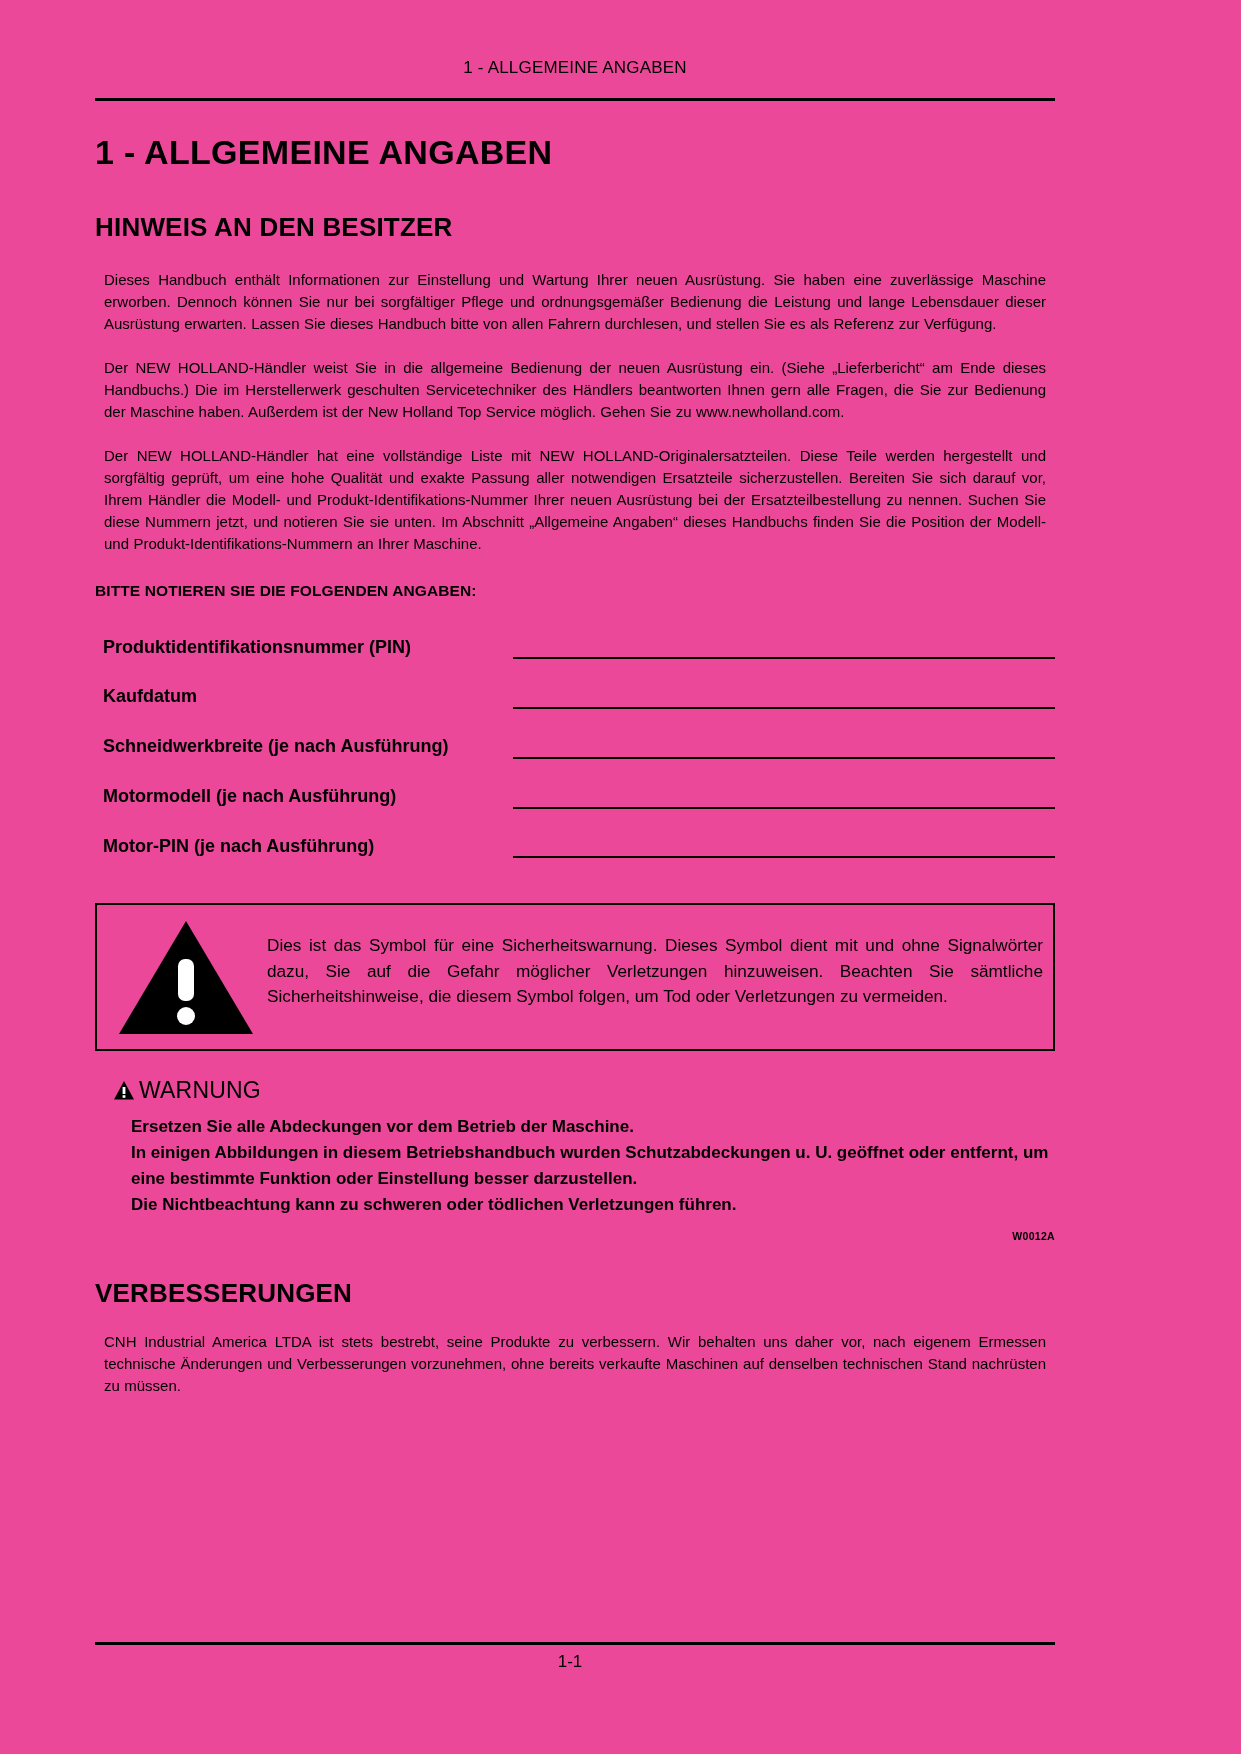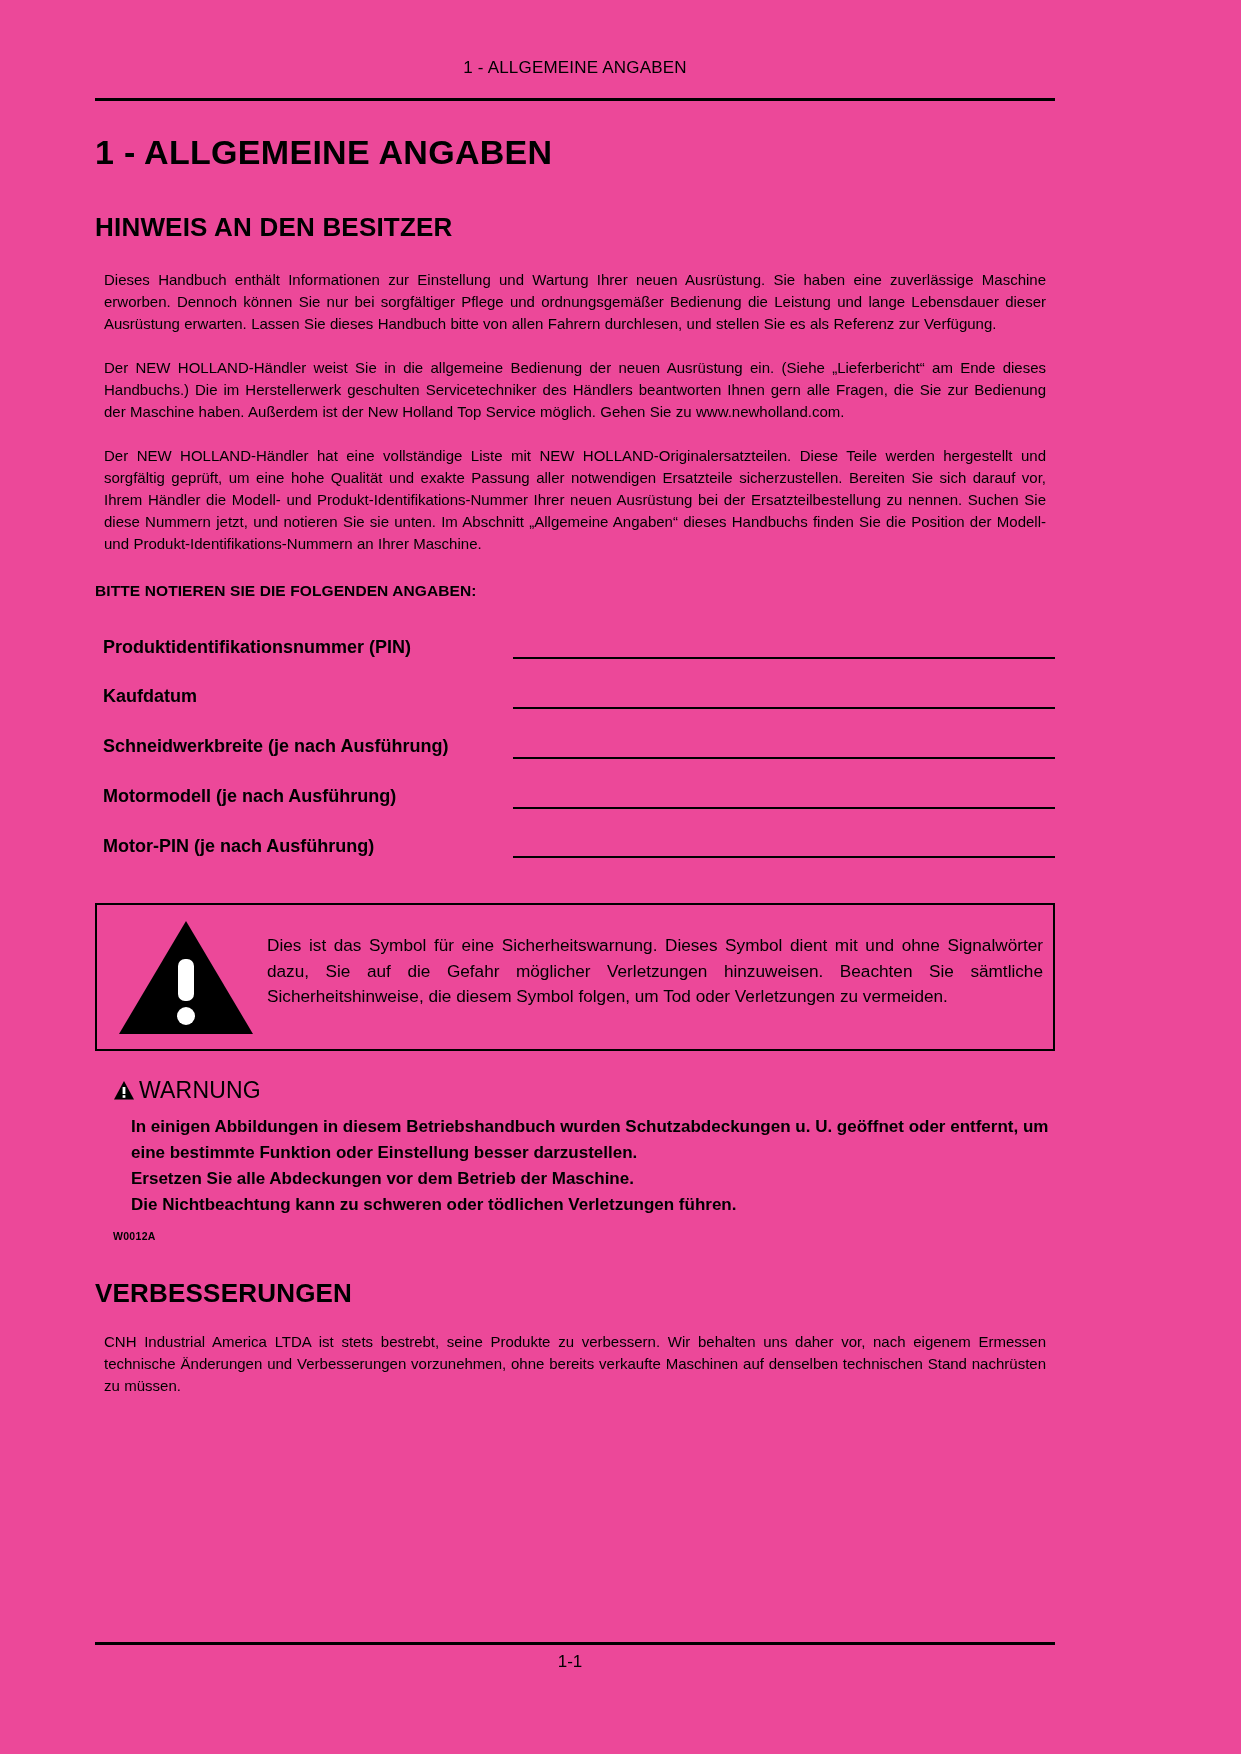--- a/index.html
+++ b/index.html
@@ -146,21 +146,21 @@
     align-items: center;
   }
   .warning-body {
     margin-top: 10px;
     padding-left: 18px;
     font-size: 17px;
     font-weight: bold;
     line-height: 1.52;
   }
   .warning-code {
-    text-align: left;
+    text-align: right;
     font-size: 10.5px;
     font-weight: bold;
     margin-top: 12px;
     padding-right: 0px;
     letter-spacing: 0.3px;
   }
 
   
   .footer-rule {
     position: absolute;
@@ -264,22 +264,22 @@
         <span class="wicon">
           <svg width="22" height="21" viewBox="0 0 22 21" aria-hidden="true">
             <polygon points="11,1 21,19.5 1,19.5" fill="#000000"></polygon>
             <rect x="9.6" y="7" width="2.8" height="7" fill="#ffffff"></rect>
             <rect x="9.6" y="15.2" width="2.8" height="2.6" fill="#ffffff"></rect>
           </svg>
         </span>
         <span>WARNUNG</span>
       </div>
       <div class="warning-body">
+        <div>Ersetzen Sie alle Abdeckungen vor dem Betrieb der Maschine.</div>
         <div>In einigen Abbildungen in diesem Betriebshandbuch wurden Schutzabdeckungen u. U. geöffnet oder entfernt, um eine bestimmte Funktion oder Einstellung besser darzustellen.</div>
-        <div>Ersetzen Sie alle Abdeckungen vor dem Betrieb der Maschine.</div>
         <div>Die Nichtbeachtung kann zu schweren oder tödlichen Verletzungen führen.</div>
       </div>
       <div class="warning-code">W0012A</div>
     </div>
 
     <h2 class="section-title second">VERBESSERUNGEN</h2>
     <p class="body">CNH Industrial America LTDA ist stets bestrebt, seine Produkte zu verbessern. Wir behalten uns daher vor, nach eigenem Ermessen technische Änderungen und Verbesserungen vorzunehmen, ohne bereits verkaufte Maschinen auf denselben technischen Stand nachrüsten zu müssen.</p>
 
   </div>
 

